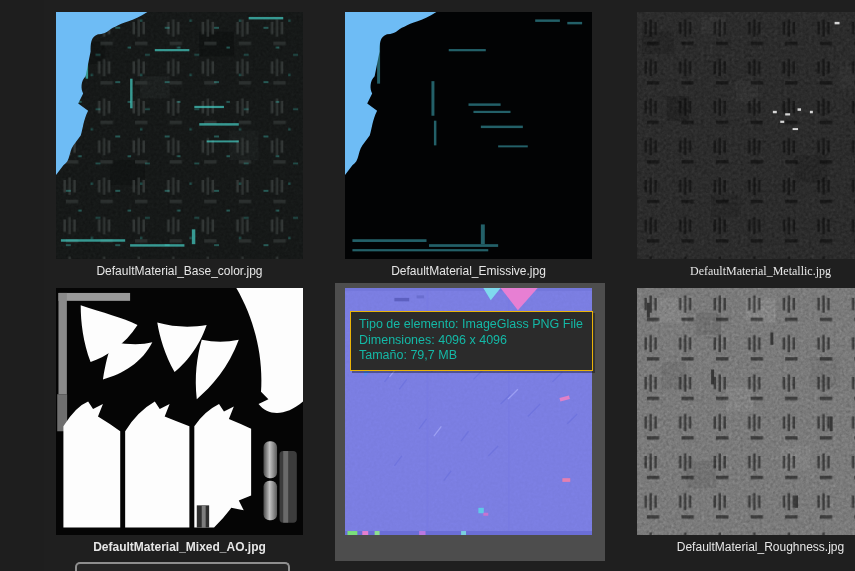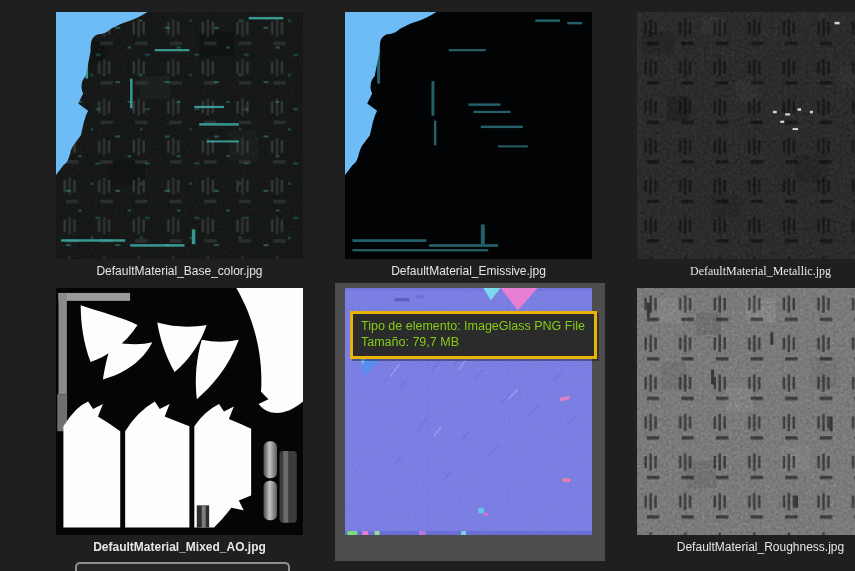--- a/index.html
+++ b/index.html
@@ -14,23 +14,23 @@
   .cell{position:absolute;width:247px;}
   .thumb{width:247px;height:247px;display:block;}
   .thumb svg{display:block;width:247px;height:247px;}
   .label{
     position:absolute;left:0;top:251px;width:247px;height:16px;
     text-align:center;font-size:12px;line-height:16px;color:#e6e6e6;
     white-space:nowrap;overflow:hidden;
   }
   .tooltip{
     position:absolute;left:306px;top:311px;
-    background:#2b2b2b;border:3px solid #eab308;
+    background:#2b2b2b;border:1px solid #eab308;
     box-shadow:2px 2px 0 rgba(0,0,0,.35);
-    padding:5px 9px 6px 8px;color:#84cc16;font-size:12.5px;line-height:15.5px;
+    padding:5px 9px 6px 8px;color:#14b8a6;font-size:12.5px;line-height:15.5px;
     white-space:nowrap;z-index:5;
   }
   .partial-item{
     position:absolute;left:31px;top:562px;width:211px;height:14px;
     border:2px solid #8f8f8f;border-bottom:none;
     border-radius:5px 5px 0 0;background:#262626;
   }
   .defs-holder{position:absolute;width:0;height:0;overflow:hidden;}
 </style>
 </head>
@@ -271,18 +271,19 @@
           <rect x="64" y="84" width="1.2" height="5"></rect>
           <rect x="92" y="12" width="1.2" height="5"></rect>
         </g>
       </svg>
     </div>
     <div class="label">DefaultMaterial_Roughness.jpg</div>
   </div>
 
   <div class="tooltip">
     <div>Tipo de elemento: ImageGlass PNG File</div>
+    <div>Dimensiones: 4096 x 4096</div>
     <div>Tamaño: 79,7 MB</div>
   </div>
 
   <div class="partial-item"></div>
 
 </div>
 
 </body></html>

